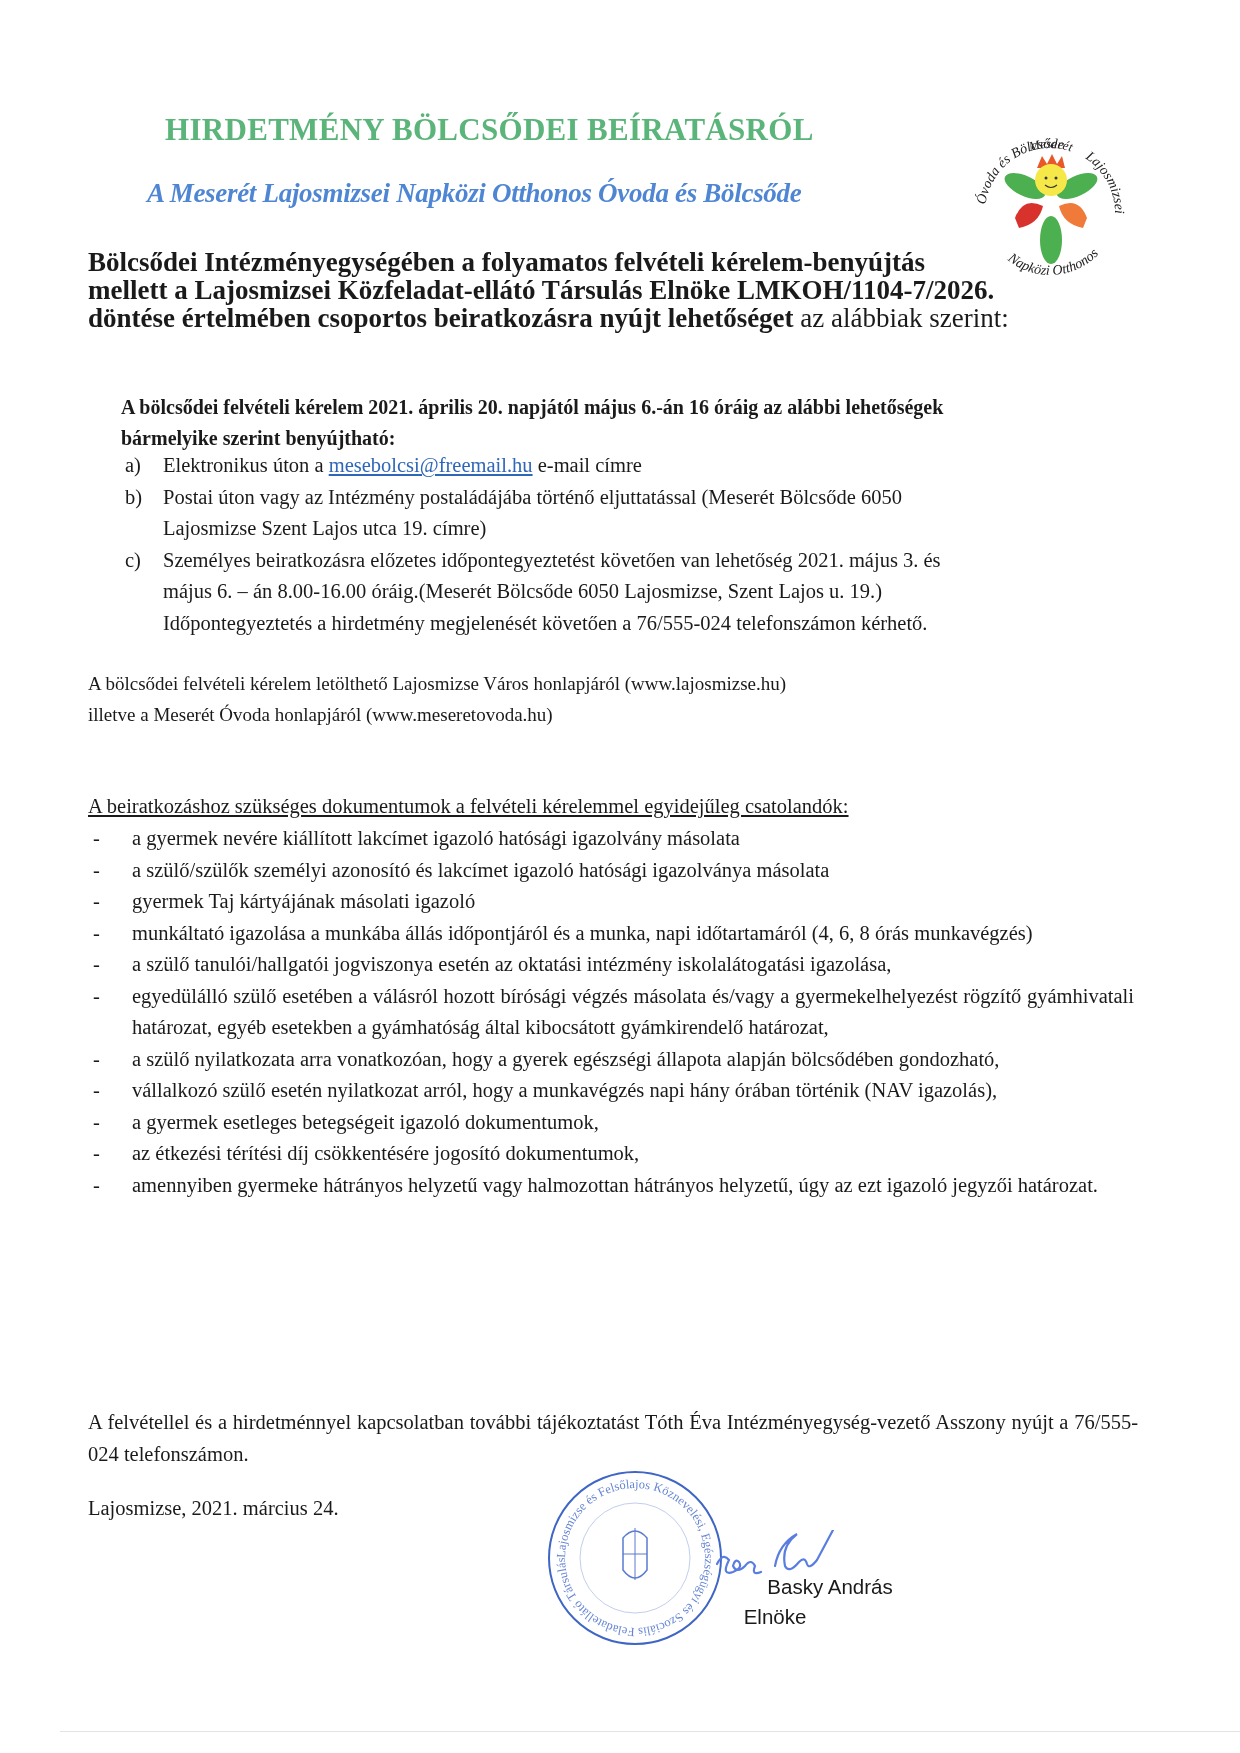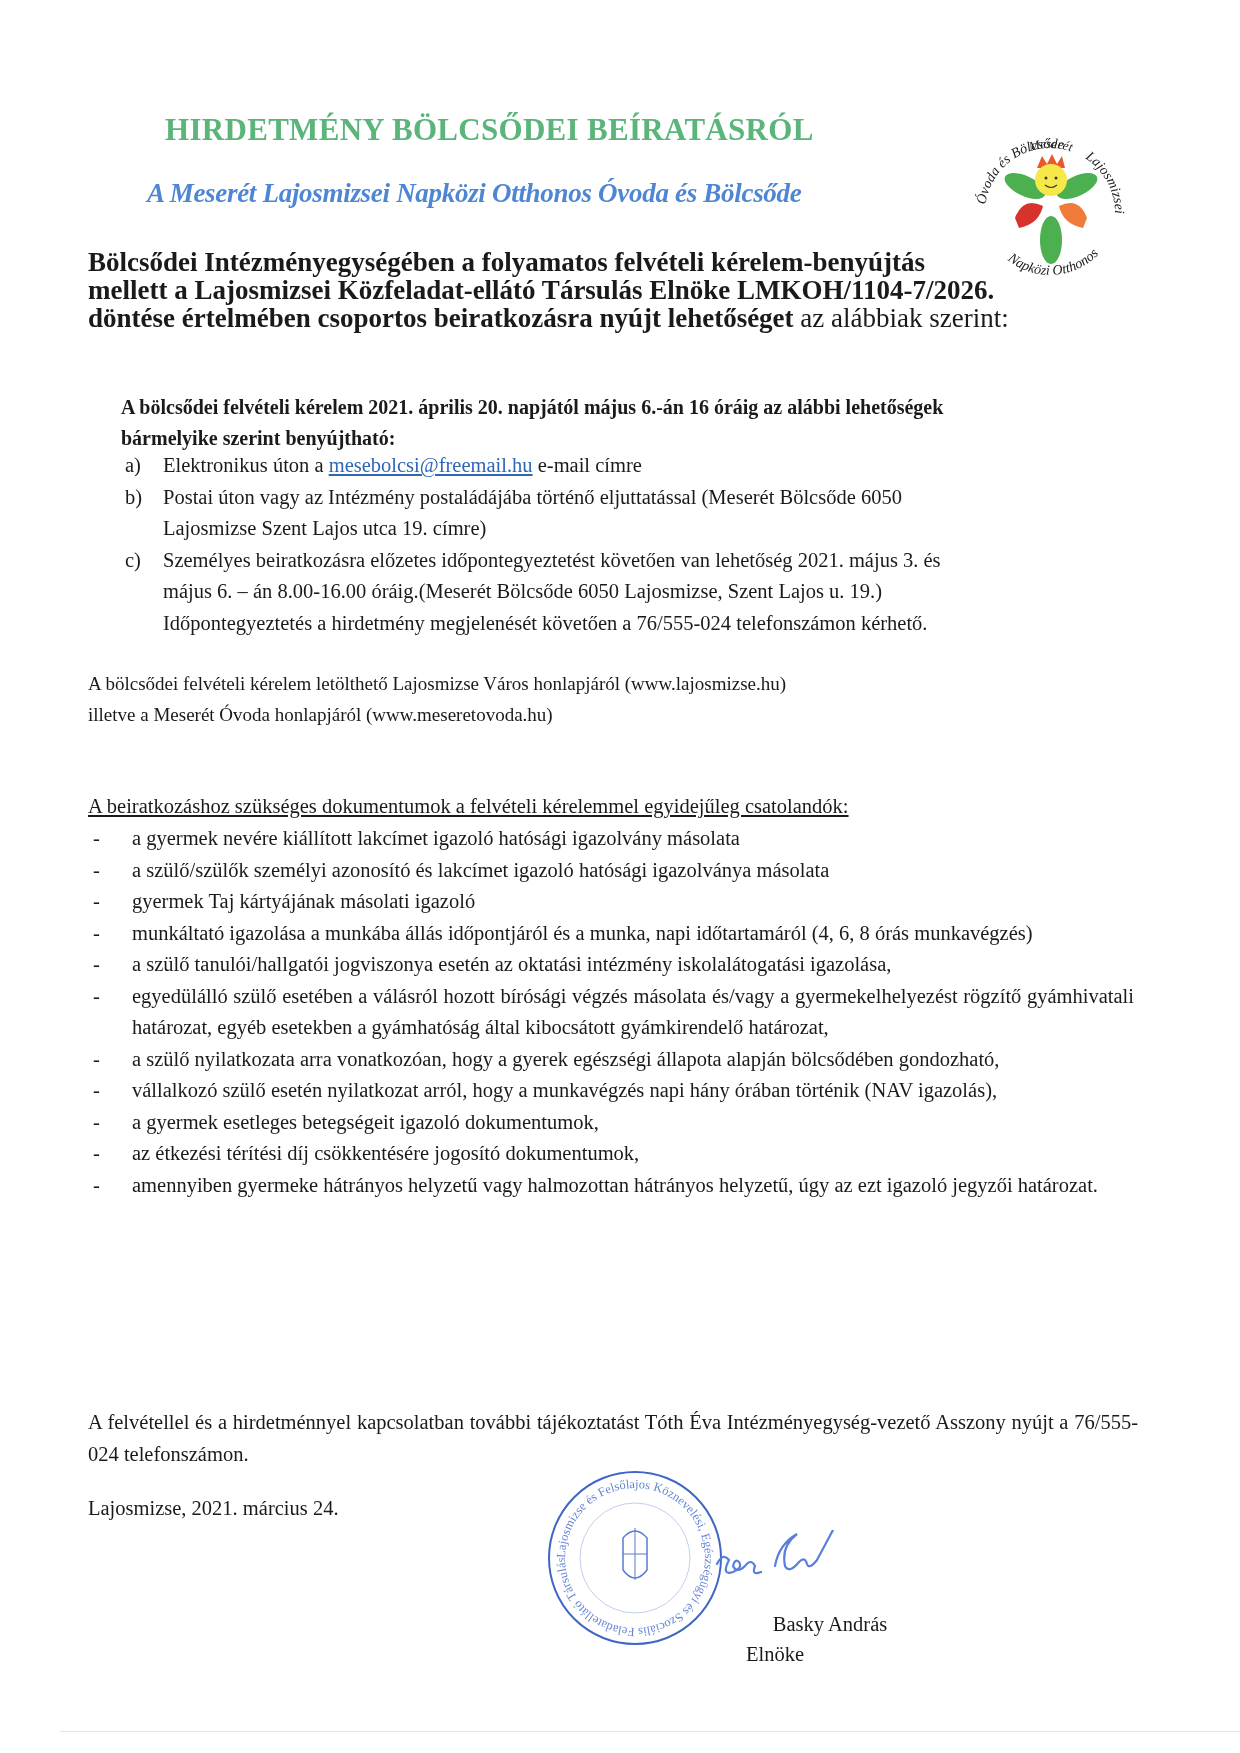--- a/index.html
+++ b/index.html
@@ -43,22 +43,21 @@
   .doc .txt { display: block; }
   .justify { text-align: justify; text-align-last: left; width: 1002px; }
 
   .closing { left: 88px; top: 1406px; width: 1050px; font-size: 20.5px; line-height: 32px; }
   .date { left: 88px; top: 1497px; font-size: 20.5px; white-space: nowrap; }
 
   .stamp { left: 545px; top: 1468px; width: 180px; height: 180px; }
   .signature { left: 715px; top: 1530px; width: 160px; height: 60px; }
   .signer {
     left: 560px; top: 1572px; width: 420px; font-size: 20.5px; line-height: 30px; text-align: center;
-    font-family: Liberation Serif, serif;
-    margin-top: 37px;
+    font-family: Liberation Sans, sans-serif;
   }
   .footer-line { left: 60px; top: 1731px; width: 1180px; height: 1px; background: #e3e3e3; }
 </style>
 </head>
 <body>
 
 <div class="abs title">HIRDETMÉNY BÖLCSŐDEI BEÍRATÁSRÓL</div>
 <div class="abs subtitle">A Meserét Lajosmizsei Napközi Otthonos Óvoda és Bölcsőde</div>
 
 <div class="abs logo">

